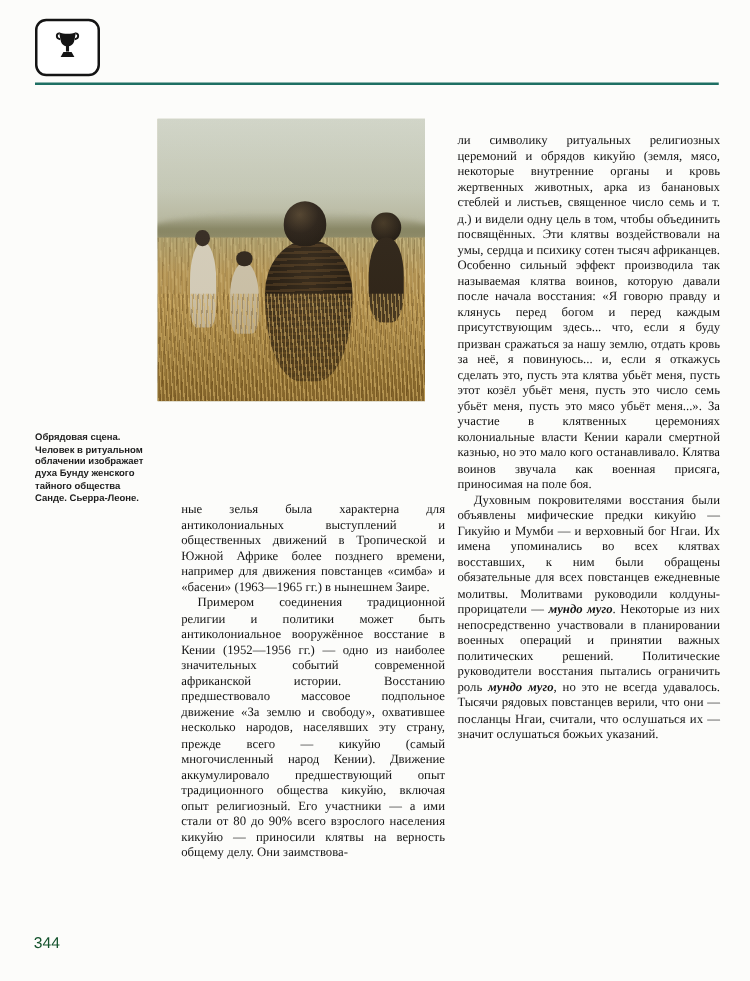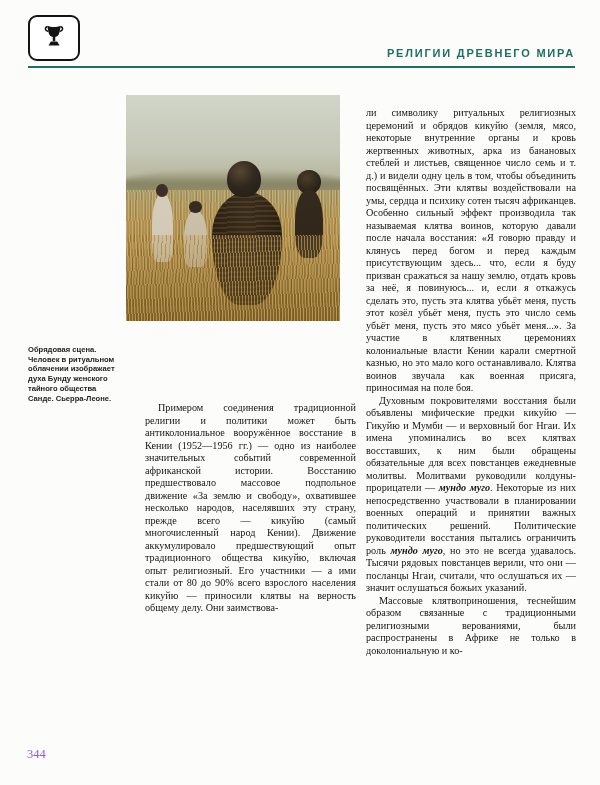--- a/index.html
+++ b/index.html
@@ -82,39 +82,38 @@
   .col { position:absolute; text-align:justify; font-size:10.2px;
     line-height:12.5px; color:#141414; hyphens:auto; }
   .col p { margin:0; text-indent:13px; }
   .col p.cont { text-indent:0; }
   .col-left  { left:145px; top:402px; width:211px; }
   .col-right { left:366px; top:107px;  width:210px; }
   .ital { font-style:italic;font-weight:bold; }
 
   .page-number {
     position:absolute; left:27px; top:747px;
-    font-size:12.5px; color:#8b5cf6; font-family:Liberation Serif, serif;
+    font-size:12.5px; color:#14532d; font-family:Liberation Sans, sans-serif;
   }
 </style>
 </head>
 <body>
 
 <div class="page">
 
   <div class="logo">
     <span>
       <svg width="30" height="30" viewBox="0 0 24 24">
         <path fill="#141414" d="M6.6 3.8c1.6.7 3.4 1 5.4 1s3.8-.3 5.4-1l-1 5.2c-.5 2.6-2.2 3.9-4.4 3.9s-3.9-1.3-4.4-3.9z"></path>
         <path fill="none" stroke="#141414" stroke-width="1.2" d="M6.8 4.6C4.8 4.8 4.2 7.6 7.4 8.4M17.2 4.6c2 .2 2.6 3 -.6 3.8"></path>
         <rect fill="#141414" x="11" y="12.6" width="2" height="3.6"></rect>
         <path fill="#141414" d="M7.6 19.6h8.8l-1.8-3.2H9.4z"></path>
       </svg>
     </span>
   </div>
-  <div class="header-title">РЕЛИГИИ ДРЕВНЕГО МИРА</div>
   <div class="header-rule"></div>
 
   <div class="photo">
     <div class="ph-sky"></div>
     <div class="ph-treeline"></div>
     <div class="ph-field"></div>
     <div class="ph-grass1"></div>
     <div class="ph-fig-person1"></div>
     <div class="ph-fig-person2"></div>
     <div class="ph-fig-main-body"></div>
@@ -126,24 +125,24 @@
   </div>
 
   <div class="caption">Обрядовая сцена.
 Человек в ритуальном
 облачении изображает
 духа Бунду женского
 тайного общества
 Санде. Сьерра-Леоне.</div>
 
   <div class="col col-left">
+    <p class="cont">ные зелья была характерна для антиколониальных выступлений и общественных движений в Тропической и Южной Африке более позднего времени, например для движения повстанцев «симба» и «басени» (1963—1965 гг.) в нынешнем Заире.</p>
     <p>Примером соединения традиционной религии и политики может быть антиколониальное вооружённое восстание в Кении (1952—1956 гг.) — одно из наиболее значительных событий современной африканской истории. Восстанию предшествовало массовое подпольное движение «За землю и свободу», охватившее несколько народов, населявших эту страну, прежде всего — кикуйю (самый многочисленный народ Кении). Движение аккумулировало предшествующий опыт традиционного общества кикуйю, включая опыт религиозный. Его участники — а ими стали от 80 до 90% всего взрослого населения кикуйю — приносили клятвы на верность общему делу. Они заимствова-</p>
   </div>
 
   <div class="col col-right">
     <p class="cont">ли символику ритуальных религиозных церемоний и обрядов кикуйю (земля, мясо, некоторые внутренние органы и кровь жертвенных животных, арка из банановых стеблей и листьев, священное число семь и т. д.) и видели одну цель в том, чтобы объединить посвящённых. Эти клятвы воздействовали на умы, сердца и психику сотен тысяч африканцев. Особенно сильный эффект производила так называемая клятва воинов, которую давали после начала восстания: «Я говорю правду и клянусь перед богом и перед каждым присутствующим здесь... что, если я буду призван сражаться за нашу землю, отдать кровь за неё, я повинуюсь... и, если я откажусь сделать это, пусть эта клятва убьёт меня, пусть этот козёл убьёт меня, пусть это число семь убьёт меня, пусть это мясо убьёт меня...». За участие в клятвенных церемониях колониальные власти Кении карали смертной казнью, но это мало кого останавливало. Клятва воинов звучала как военная присяга, приносимая на поле боя.</p>
     <p><span>Духовным покровителями восстания были объявлены мифические предки кикуйю — Гикуйю и Мумби — и верховный бог Нгаи. Их имена упоминались во всех клятвах восставших, к ним были обращены обязательные для всех повстанцев ежедневные молитвы. Молитвами руководили колдуны-прорицатели — </span><span class="ital">мундо муго</span><span>. Некоторые из них непосредственно участвовали в планировании военных операций и принятии важных политических решений. Политические руководители восстания пытались ограничить роль </span><span class="ital">мундо муго</span><span>, но это не всегда удавалось. Тысячи рядовых повстанцев верили, что они — посланцы Нгаи, считали, что ослушаться их — значит ослушаться божьих указаний.</span></p>
-    <p>Массовые клятвоприношения, теснейшим образом связанные с традиционными религиозными верованиями, были распространены в Африке не только в доколониальную и ко-</p>
   </div>
 
   <div class="page-number">344</div>
 
 </div>
 
 </body></html>

